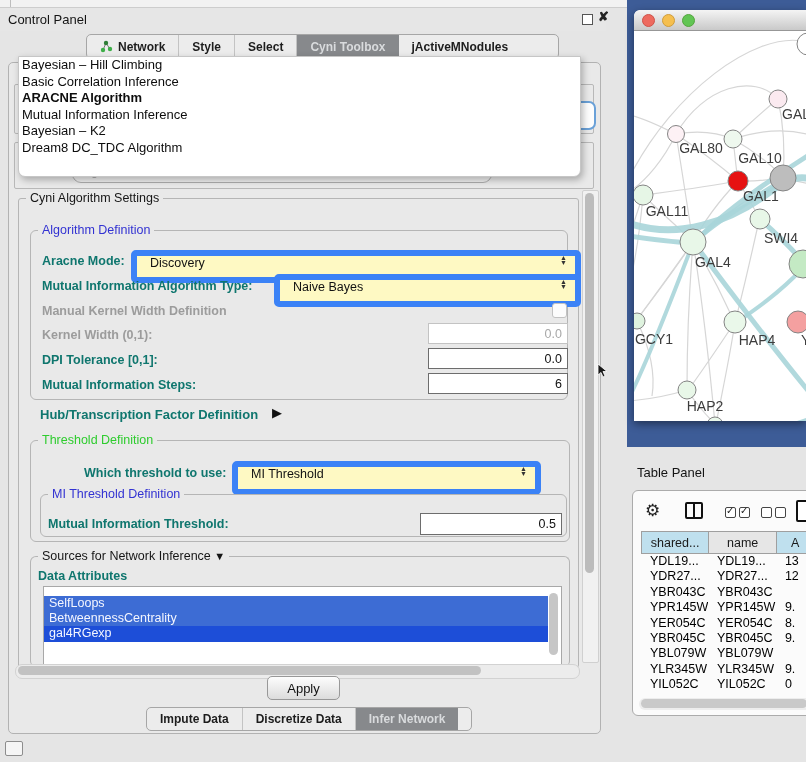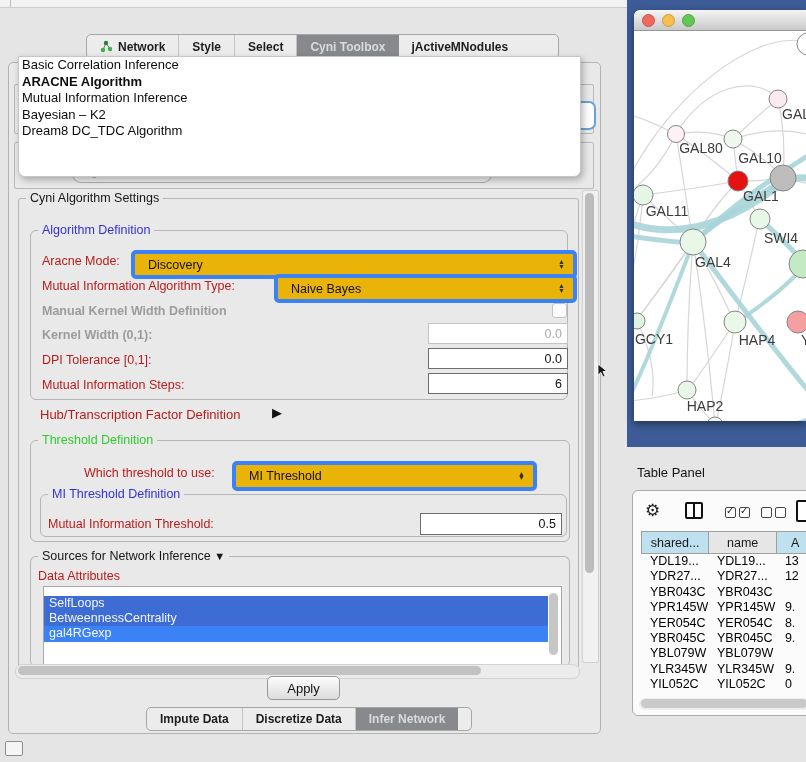--- a/index.html
+++ b/index.html
@@ -4,24 +4,24 @@
 <style>
   html,body{margin:0;padding:0}
   body{width:806px;height:762px;position:relative;overflow:hidden;
        background:#e5e5e5;font-family:"Liberation Sans",sans-serif;
        -webkit-font-smoothing:antialiased}
   .abs{position:absolute}
   .panel-border{border:1px solid #b2b2b2;border-radius:5px;background:#e9e9e9}
   .gbox{position:absolute;border:1px solid #b5b5b5;border-radius:6px}
   .legend{position:absolute;top:-8px;left:7px;background:#e9e9e9;padding:0 4px;
           font-size:12.5px;white-space:nowrap}
-  .lbl{font-size:12.5px;font-weight:normal;color:#b91c1c;white-space:nowrap}
+  .lbl{font-size:12.5px;font-weight:bold;color:#0f766e;white-space:nowrap}
   .lbl-dis{font-size:12.5px;font-weight:bold;color:#9c9c9c;white-space:nowrap}
-  .combo{position:absolute;background:#eab308;border:4px solid #3b82f6;border-radius:5px;
-         display:flex;align-items:center;font-size:12.5px;color:#111}
+  .combo{position:absolute;background:#fef9c3;border:6px solid #3b82f6;border-radius:5px;
+         display:flex;font-size:12.5px;color:#111}
   .combo .val{padding-left:13px;flex:1;white-space:nowrap;overflow:hidden}
   .spinner{display:flex;flex-direction:column;align-items:center;line-height:4.5px;
            font-size:7px;color:#333;padding-right:8px}
   .tfield{position:absolute;background:#fff;border:1px solid #6d6d6d;font-size:12.5px;
           color:#111;display:flex;align-items:center;justify-content:flex-end;
           padding-right:5px;box-sizing:border-box}
   .tfield.dis{border:1px solid #c3c3c3;color:#a8a8a8}
   .tabbar{position:absolute;background:#ececec;border:1px solid #a6a6a6;border-radius:5px;
           display:flex;align-items:stretch;overflow:hidden}
   .tab{display:flex;align-items:center;padding:0 13px;font-size:12px;font-weight:600;
@@ -46,20 +46,25 @@
   .chk2.on:after{content:"✓";position:absolute;left:0px;top:-3px;font-size:10px;color:#222}
 </style>
 </head>
 <body>
 
 <div class="abs" style="left:0;top:0;width:806px;height:7px;background:#f2f2f2;border-bottom:1px solid #cdcdcd"></div>
 <div class="abs" style="left:10px;top:0;width:1px;height:7px;background:#bdbdbd"></div>
 
 <div class="abs" style="left:0;top:8px;width:606px;height:726px">
 
+  <div class="abs" style="left:0;top:0;width:606px;height:23px;background:#e6e6e6">
+    <span class="abs" style="left:8px;top:4px;font-size:13px;color:#141414">Control Panel</span>
+    <span class="abs" style="left:582px;top:6px;width:9px;height:9px;border:1.6px solid #555;background:#fff"></span>
+    <span class="abs" style="left:598px;top:1px;font-size:13px;font-weight:bold;color:#222">✘</span>
+  </div>
 
   <div class="tabbar" style="left:86px;top:26px;width:471px;height:23px">
       <div class="tab">
         <svg width="13" height="13" viewBox="0 0 13 13" style="margin-right: 5px;">
           <line x1="3" y1="10" x2="6" y2="3" stroke="#777" stroke-width="1"></line>
           <line x1="6" y1="3" x2="10" y2="9" stroke="#777" stroke-width="1"></line>
           <circle cx="3" cy="10" r="2.2" fill="#3fae49"></circle>
           <circle cx="6" cy="3" r="2.2" fill="#2e7d36"></circle>
           <circle cx="10" cy="9" r="2.2" fill="#3fae49"></circle>
         </svg>
@@ -83,20 +88,21 @@
 
   <div class="abs" style="left:14px;top:76px;width:578px;height:48px;border:1px solid #b8b8b8;border-radius:2px"></div>
   <div class="abs" style="left:548px;top:93px;width:44px;height:25px;border:2px solid #6aa1d8;border-radius:7px;background:#fdfdfd"></div>
   <div class="abs" style="left:14px;top:134px;width:578px;height:45px;border:1px solid #b8b8b8;border-radius:2px"></div>
   <div class="abs" style="left:72px;top:150px;width:418px;height:23px;border:1px solid #adadad;border-radius:9px;background:#f0f0f0">
     <span style="position:absolute;left:18px;top:5px;font-size:12.5px;color:#a2a2a2">galFiltered.sif default node</span>
   </div>
 
   <div class="dd" style="left:18px;top:48px;width:561px;height:119px">
     <div>
+        <div class="dd-item">Bayesian – Hill Climbing</div>
         <div class="dd-item">Basic Correlation Inference</div>
         <div class="dd-item" style="font-weight: bold;">ARACNE Algorithm</div>
         <div class="dd-item">Mutual Information Inference</div>
         <div class="dd-item">Bayesian – K2</div>
         <div class="dd-item">Dream8 DC_TDC Algorithm</div>
       </div>
   </div>
 
   <div class="gbox" style="left:18px;top:190px;width:559px;height:468px;border-radius:3px">
     <span class="legend" style="color:#161616">Cyni Algorithm Settings</span>
@@ -163,21 +169,21 @@
       <span>Sources for Network Inference</span>
       <span style="font-size:11px">▼</span>
     </span>
   </div>
   <span class="abs lbl" style="left:38px;top:561px">Data Attributes</span>
 
   <div class="abs" style="left:43px;top:578px;width:517px;height:77px;background:#fff;border:1px solid #a8a8a8;overflow:hidden">
     <div style="position:absolute;left:0;top:9px;width:504px">
         <div class="list-item" style="background: rgb(61, 108, 212);">SelfLoops</div>
         <div class="list-item" style="background: rgb(61, 108, 212);">BetweennessCentrality</div>
-        <div class="list-item" style="background: #3b82f6;">gal4RGexp</div>
+        <div class="list-item" style="background: #1d4ed8;">gal4RGexp</div>
       </div>
     <div class="scroll-thumb" style="left:505px;top:6px;width:9px;height:62px;background:#c6c6c6"></div>
   </div>
 
   <div class="abs" style="left:15px;top:656px;width:563px;height:13px;background:#ececec;border:1px solid #d2d2d2;border-radius:7px">
     <div class="scroll-thumb" style="left:2px;top:1px;width:463px;height:9px;background:#c2c2c2"></div>
   </div>
 
   <div class="scroll-track-v" style="left:582px;top:182px;width:15px;height:471px;border-radius:2px;border:1px solid #d0d0d0">
     <div class="scroll-thumb" style="left:2px;top:2px;width:9px;height:380px"></div>

